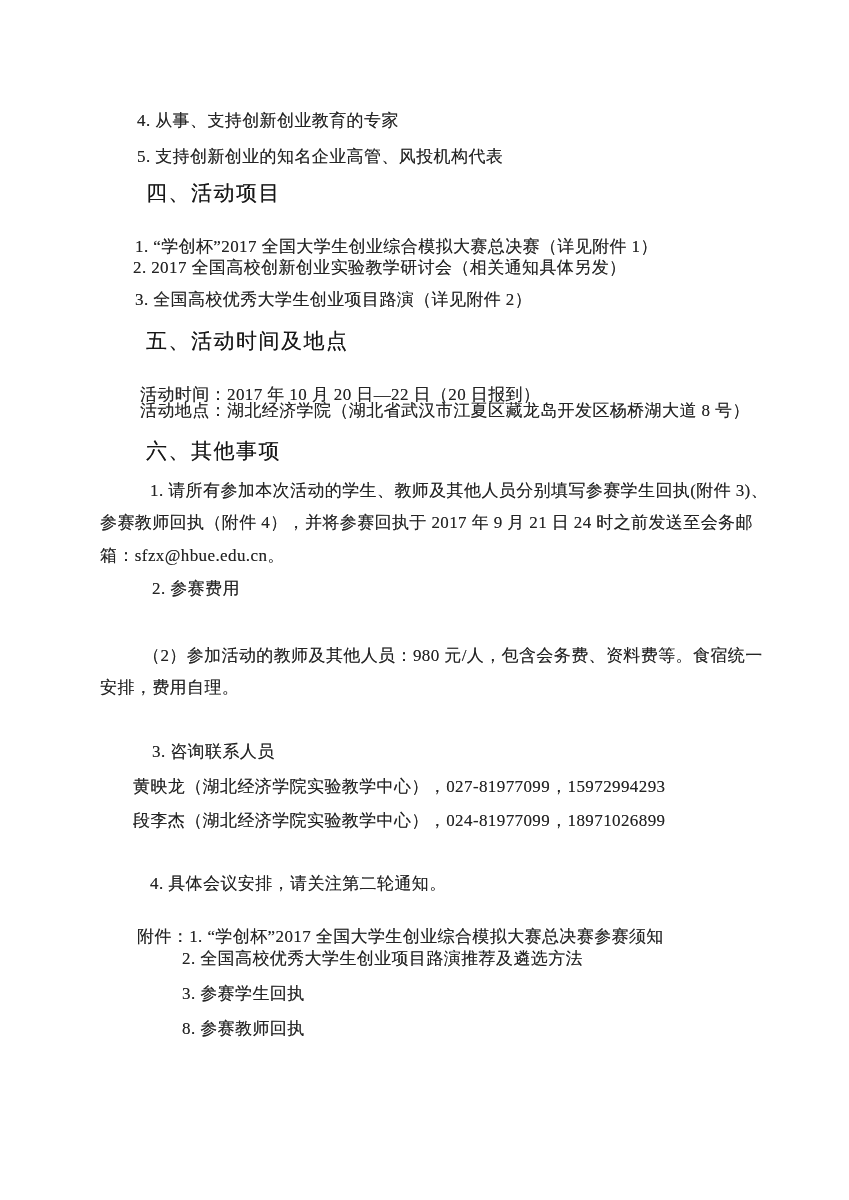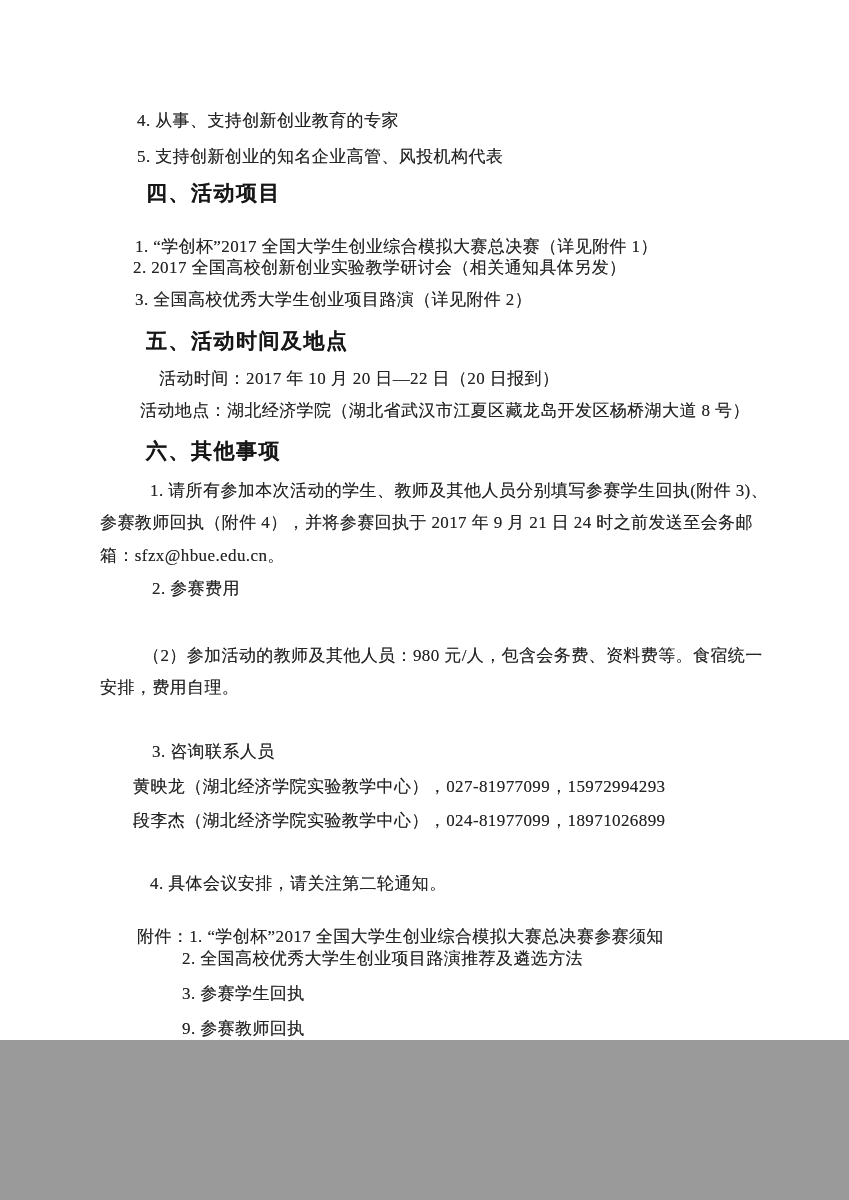--- a/index.html
+++ b/index.html
@@ -3,39 +3,39 @@
 <meta charset="utf-8">
 <style>
   html, body {
     margin: 0;
     padding: 0;
     background: #9a9a9a;
   }
   .page {
     position: relative;
     width: 849px;
-    height: 1040px;
+    height: 1200px;
     margin: 0 auto;
     background: #ffffff;
     overflow: hidden;
     font-family: "Liberation Serif", "DejaVu Serif", serif;
   }
   .line {
     position: absolute;
     white-space: nowrap;
     font-size: 17px;
     line-height: 22px;
     letter-spacing: 0.4px;
     color: #242424;
     
     text-shadow: 0 0 0.4px rgba(40,40,40,0.55);
   }
   .heading {
     font-family: "Liberation Sans", "DejaVu Sans", sans-serif;
-    font-weight: bold;
+    font-weight: normal;
     font-size: 21px;
     line-height: 26px;
     letter-spacing: 1.5px;
     color: #161616;
     text-shadow: 0 0 0.5px rgba(20,20,20,0.6);
     text-align: right;
   }
 </style>
 </head>
 <body>
@@ -46,36 +46,36 @@
   <div class="line" style="left:137px; top:146px;">5. 支持创新创业的知名企业高管、风投机构代表</div>
 
   <div class="line heading" style="left:146px; top:180px;">四、活动项目</div>
 
   <div class="line" style="left:135px; top:236px;">1. “学创杯”2017 全国大学生创业综合模拟大赛总决赛（详见附件 1）</div>
   <div class="line" style="left:133px; top:257px;">2. 2017 全国高校创新创业实验教学研讨会（相关通知具体另发）</div>
   <div class="line" style="left:135px; top:289px;">3. 全国高校优秀大学生创业项目路演（详见附件 2）</div>
 
   <div class="line heading" style="left:146px; top:328px;">五、活动时间及地点</div>
 
-  <div class="line" style="left:140px; top:368px;margin-left:19px;">活动时间：2017 年 10 月 20 日—22 日（20 日报到）</div>
+  <div class="line" style="left:140px; top:384px;">活动时间：2017 年 10 月 20 日—22 日（20 日报到）</div>
   <div class="line" style="left:140px; top:400px;">活动地点：湖北经济学院（湖北省武汉市江夏区藏龙岛开发区杨桥湖大道 8 号）</div>
 
   <div class="line heading" style="left:146px; top:438px;">六、其他事项</div>
 
   <div class="line" style="left:150px; top:480px;">1. 请所有参加本次活动的学生、教师及其他人员分别填写参赛学生回执(附件 3)、</div>
   <div class="line" style="left:100px; top:512px;">参赛教师回执（附件 4），并将参赛回执于 2017 年 9 月 21 日 24 时之前发送至会务邮</div>
   <div class="line" style="left:100px; top:545px;">箱：sfzx@hbue.edu.cn。</div>
 
   <div class="line" style="left:152px; top:578px;">2. 参赛费用</div>
   <div class="line" style="left:143px; top:645px;">（2）参加活动的教师及其他人员：980 元/人，包含会务费、资料费等。食宿统一</div>
   <div class="line" style="left:100px; top:677px;">安排，费用自理。</div>
 
   <div class="line" style="left:152px; top:741px;">3. 咨询联系人员</div>
   <div class="line" style="left:133px; top:776px;">黄映龙（湖北经济学院实验教学中心），027-81977099，15972994293</div>
   <div class="line" style="left:133px; top:810px;">段李杰（湖北经济学院实验教学中心），024-81977099，18971026899</div>
   <div class="line" style="left:150px; top:873px;">4. 具体会议安排，请关注第二轮通知。</div>
 
   <div class="line" style="left:137px; top:911px;margin-top:15px;">附件：1. “学创杯”2017 全国大学生创业综合模拟大赛总决赛参赛须知</div>
   <div class="line" style="left:182px; top:948px;">2. 全国高校优秀大学生创业项目路演推荐及遴选方法</div>
   <div class="line" style="left:182px; top:983px;">3. 参赛学生回执</div>
-  <div class="line" style="left:182px; top:1018px;">9. 参赛教师回执</div>
+  <div class="line" style="left:182px; top:1018px;">8. 参赛教师回执</div>
 
 </div>
 
 </body></html>

